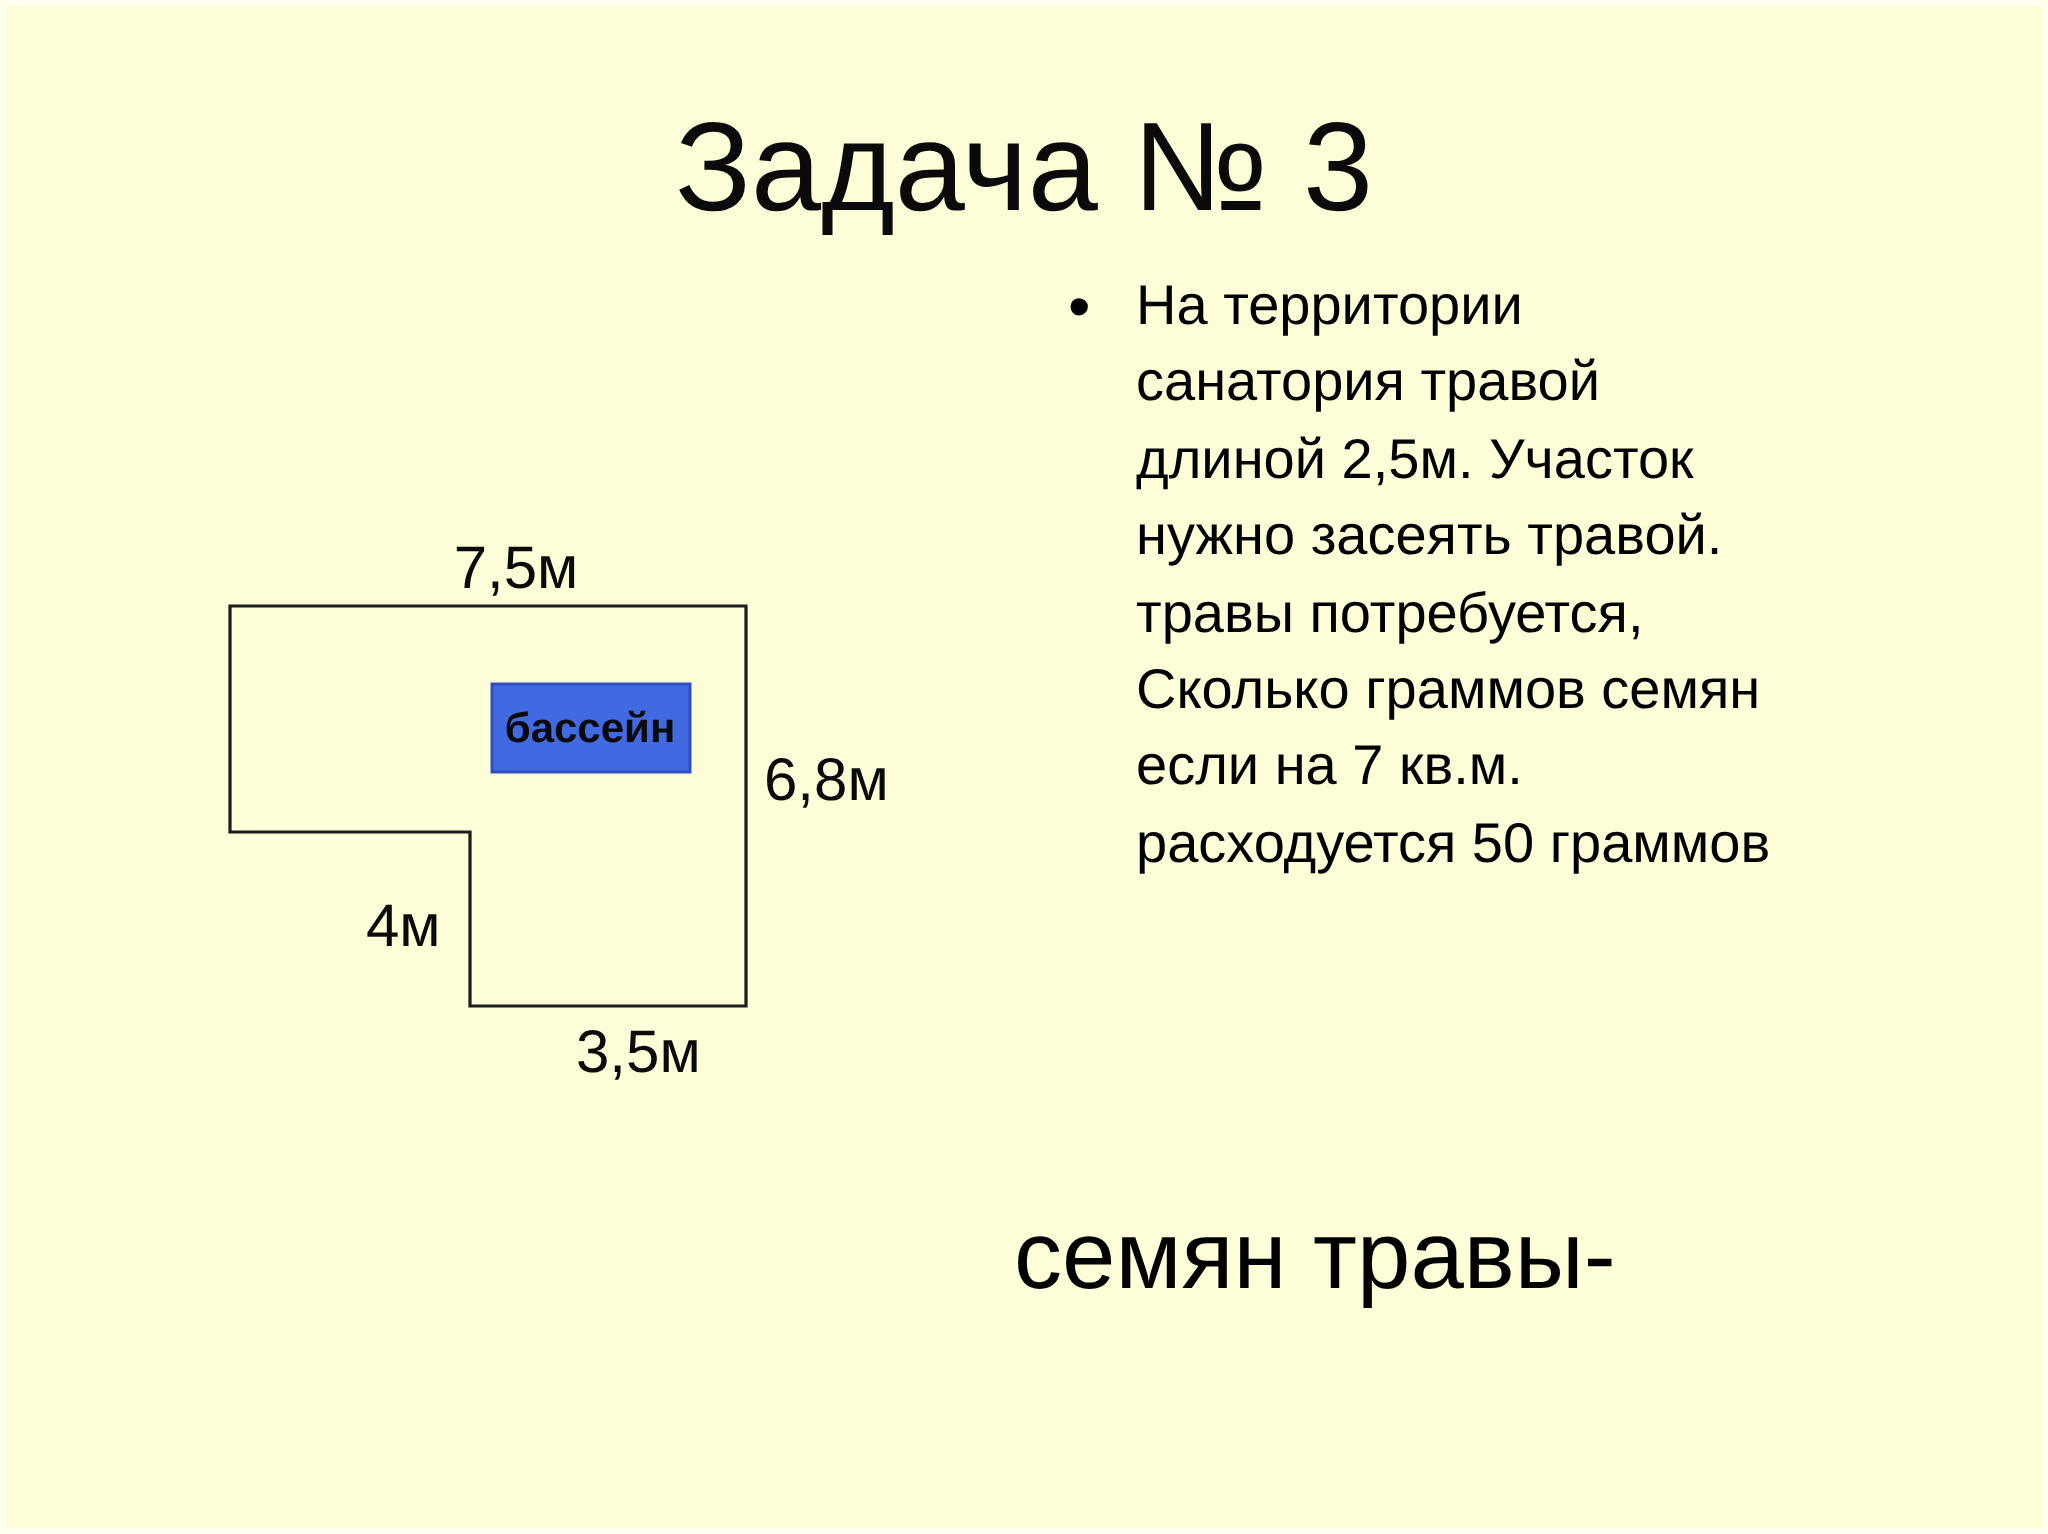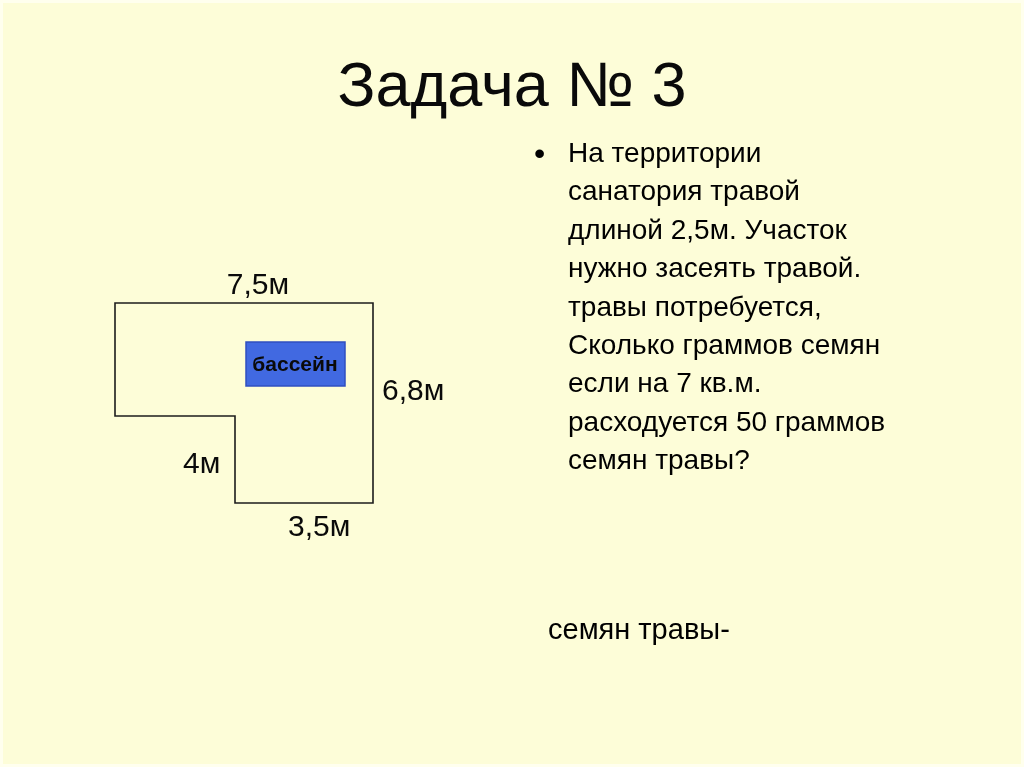--- a/index.html
+++ b/index.html
@@ -60,23 +60,23 @@
   .area-line .big-s {
     font-size: 47px;
     line-height: 52px;
   }
   .area-line .small {
     font-size: 29px;
     margin-left: 9px;
   }
   .seeds-line {
     position: absolute;
-    left: 548px;
+    left: 507px;
     top: 607px;
-    font-size: 29px;
+    font-size: 48px;
     line-height: 44px;
     white-space: nowrap;
   }
   .diagram {
     position: absolute;
     left: 80px;
     top: 255px;
   }
   .diagram text {
     font-family: "Liberation Sans", "DejaVu Sans", sans-serif;
@@ -101,21 +101,20 @@
     <span class="bullet">•</span>
     <div class="lines">
       <div>На территории</div>
       <div>санатория травой</div>
       <div>длиной 2,5м. Участок</div>
       <div>нужно засеять травой.</div>
       <div>травы потребуется,</div>
       <div>Сколько граммов семян</div>
       <div>если на 7 кв.м.</div>
       <div>расходуется 50 граммов</div>
-      <div>семян травы?</div>
     </div>
   </div>
 
 
   <div class="seeds-line">семян травы-</div>
 
   <svg class="diagram" width="400" height="300" viewBox="0 0 400 300">
 
     <polygon points="35,48 293,48 293,248 155,248 155,161 35,161" fill="none" stroke="#1c1c1c" stroke-width="1.6"></polygon>
 

